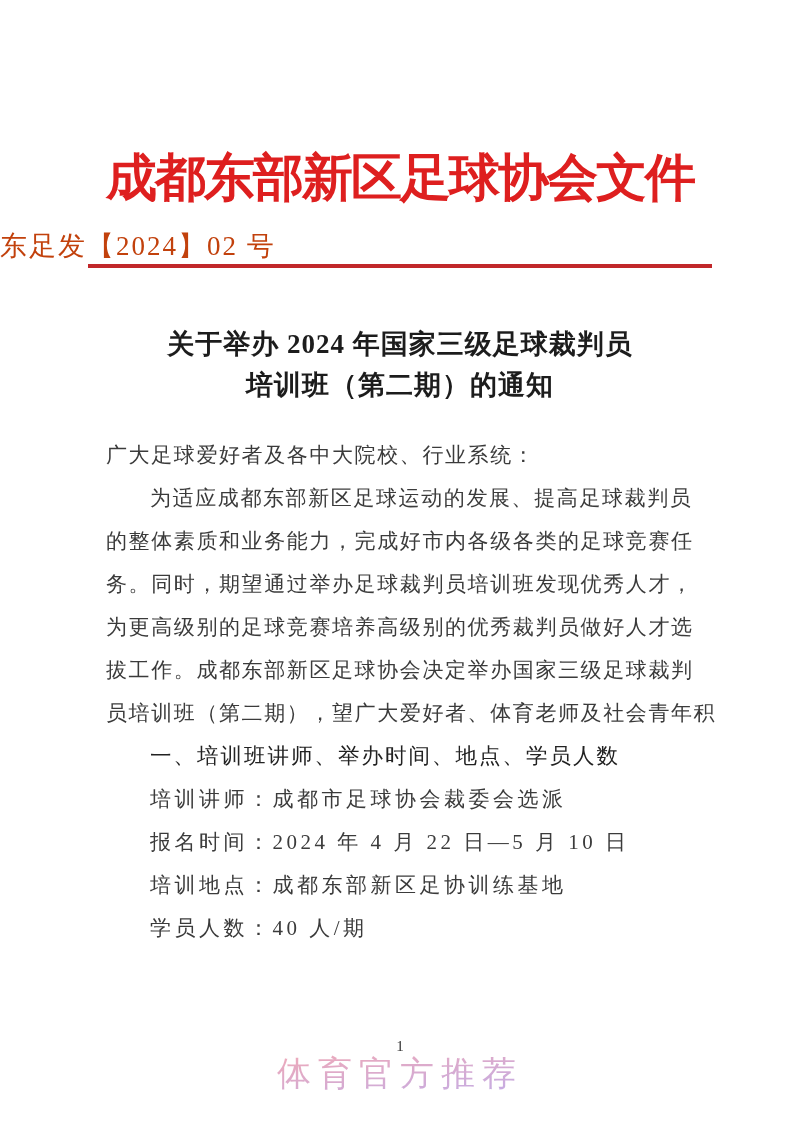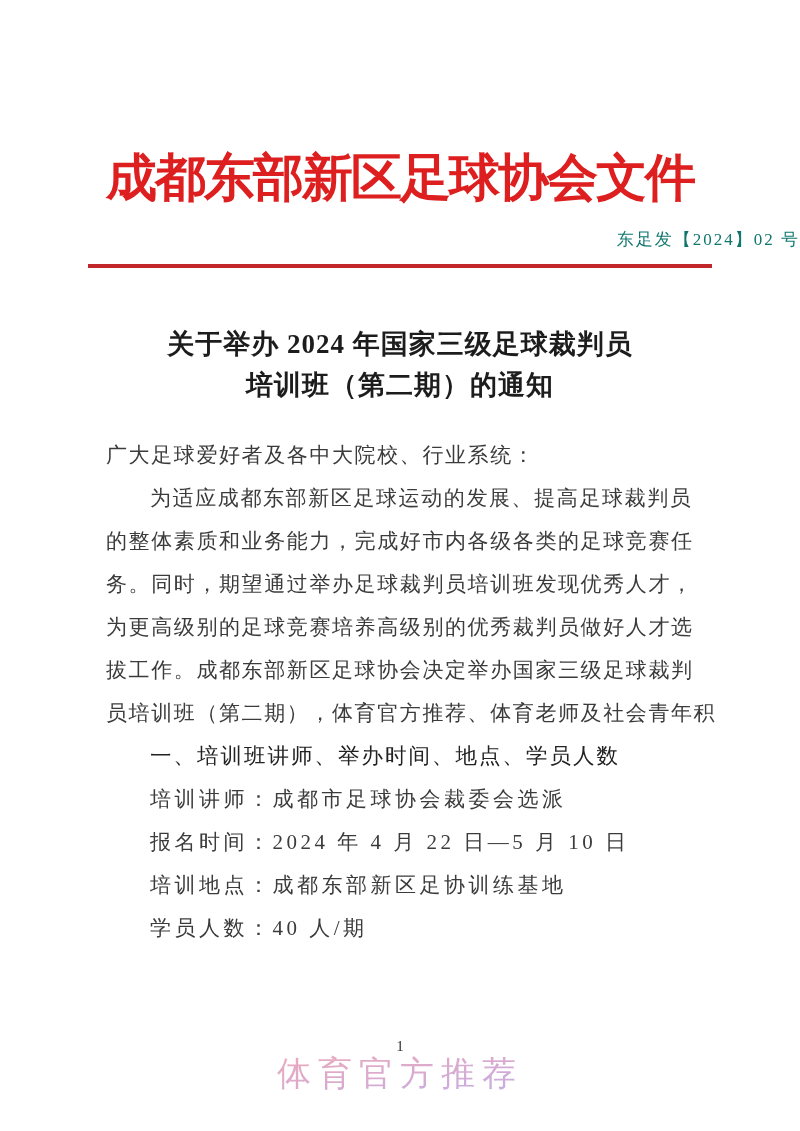--- a/index.html
+++ b/index.html
@@ -31,24 +31,24 @@
     font-weight: bold;
     letter-spacing: -2px;
     color: var(--header-red);
     white-space: nowrap;
   }
   .doc-number {
     position: absolute;
     top: 228px;
     left: 0;
     width: 100%;
-    text-align: right;
-    font-size: 17px;
+    text-align: left;
+    font-size: 27px;
     letter-spacing: 2px;
-    color: #0f766e;
+    color: #c2410c;
   }
   .divider {
     position: absolute;
     top: 264px;
     left: 88px;
     width: 624px;
     height: 4px;
     background: var(--divider-red);
   }
   .doc-title {
@@ -127,21 +127,21 @@
   </div>
 
   <div class="body-text">
     <div class="line">广大足球爱好者及各中大院校、行业系统：</div>
 
     <div class="line indent">为适应成都东部新区足球运动的发展、提高足球裁判员</div>
     <div class="line">的整体素质和业务能力，完成好市内各级各类的足球竞赛任</div>
     <div class="line">务。同时，期望通过举办足球裁判员培训班发现优秀人才，</div>
     <div class="line">为更高级别的足球竞赛培养高级别的优秀裁判员做好人才选</div>
     <div class="line">拔工作。成都东部新区足球协会决定举办国家三级足球裁判</div>
-    <div class="line">员培训班（第二期），体育官方推荐、体育老师及社会青年积</div>
+    <div class="line">员培训班（第二期），望广大爱好者、体育老师及社会青年积</div>
 
     <div class="line indent heading">一、培训班讲师、举办时间、地点、学员人数</div>
 
     <div class="line indent item">培训讲师：成都市足球协会裁委会选派</div>
     <div class="line indent item">报名时间：2024 年 4 月 22 日—5 月 10 日</div>
     <div class="line indent item">培训地点：成都东部新区足协训练基地</div>
     <div class="line indent item">学员人数：40 人/期</div>
   </div>
 
   <div class="page-number">1</div>

